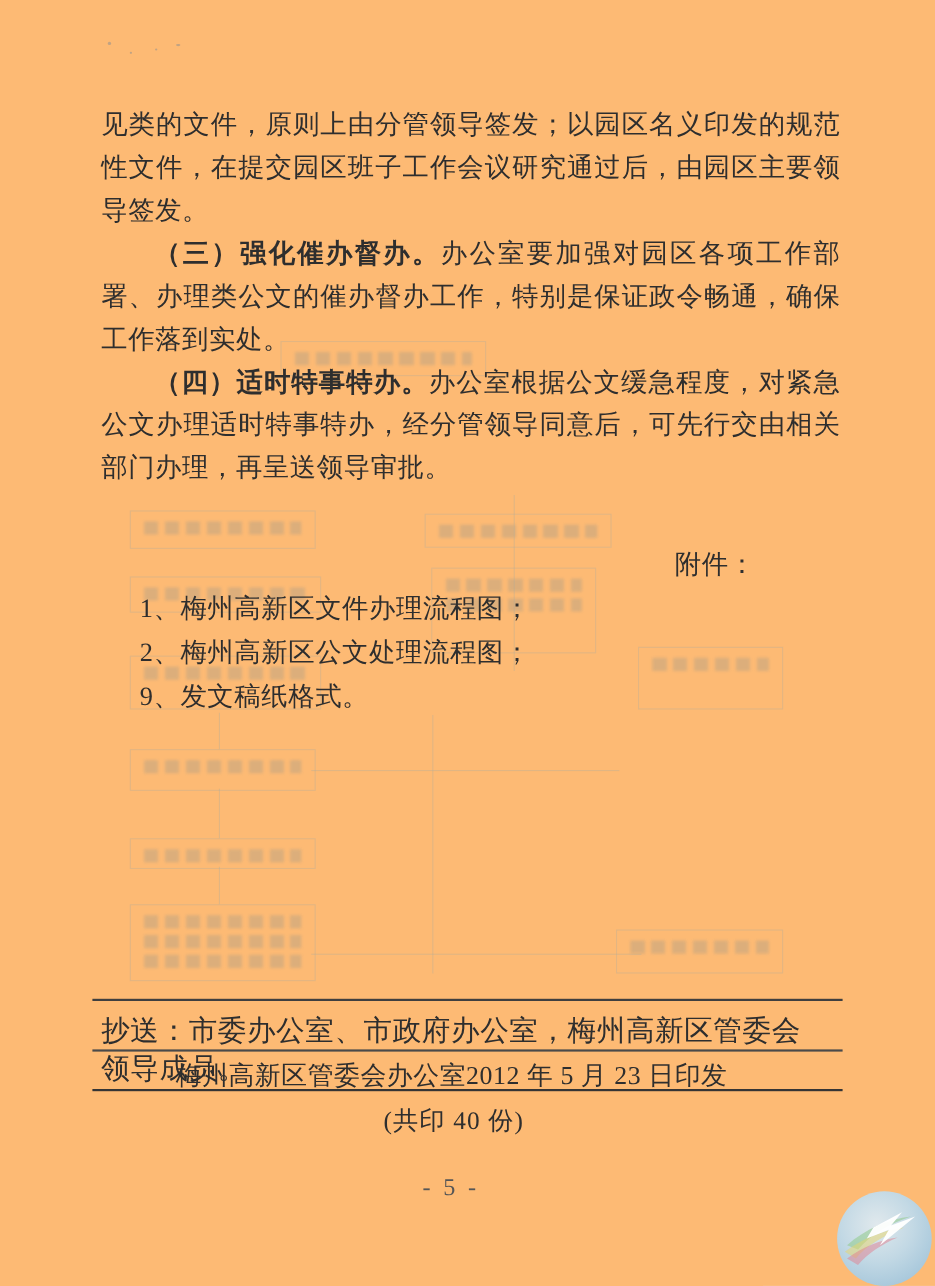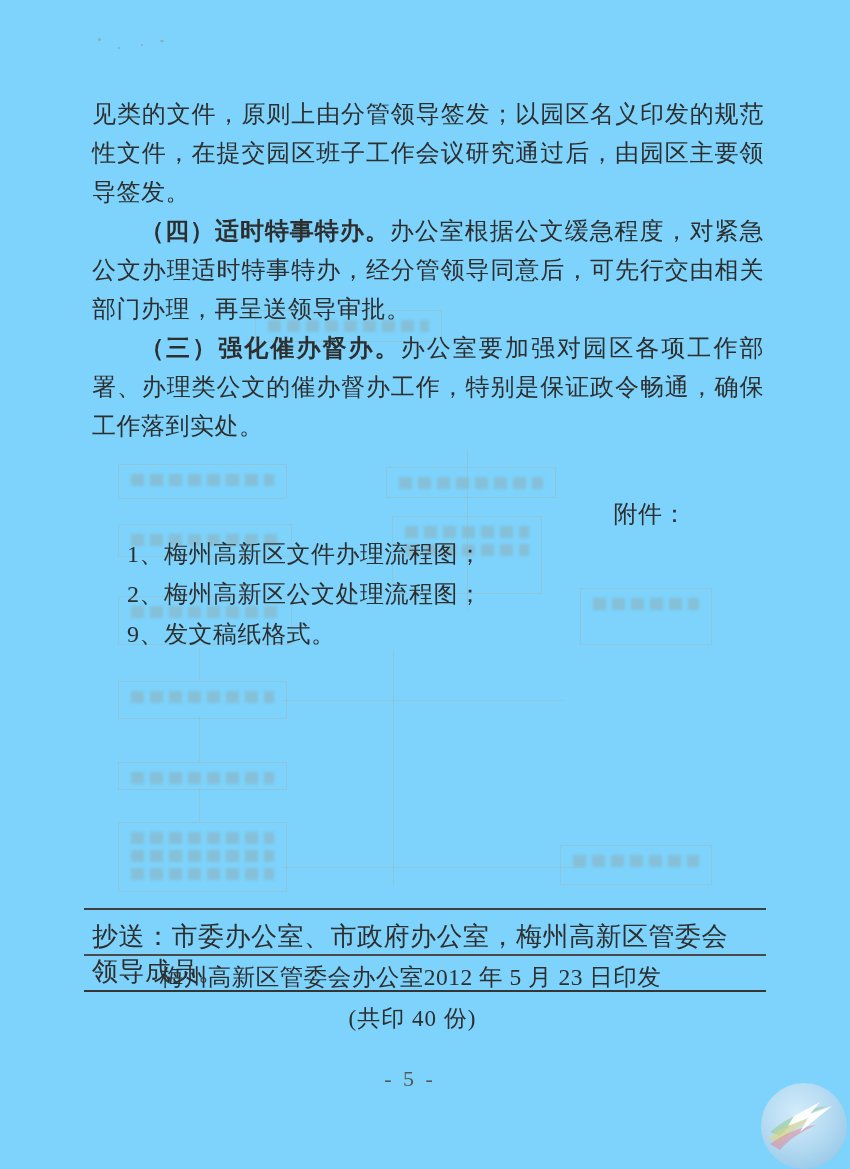--- a/index.html
+++ b/index.html
@@ -1,18 +1,18 @@
 <!DOCTYPE html>
 <html><head>
 <meta charset="utf-8">
 <style>
   html,body{margin:0;padding:0;background:#e9e9e7;}
   .page{
     position:relative;width:850px;height:1169px;margin:0 auto;
-    background:#7dd3fc;overflow:hidden;
+    background:#fdba74;overflow:hidden;
     font-family:"Liberation Serif","DejaVu Serif",serif;
     color:#2e2e2e;
   }
   
   .doc-body{
     position:absolute;top:95px;left:92px;width:672px;
     font-size:24px;line-height:39px;letter-spacing:0.5px;
     text-align:justify;text-justify:inter-ideograph;word-break:break-all;
   }
   .doc-body p{margin:0;}
@@ -114,22 +114,22 @@
   <div class="ghost-line" style="left:283px;top:867px;width:300px;height:1px;"></div>
   <div class="ghost-line" style="left:467px;top:450px;width:1px;height:160px;"></div>
 
   <div class="speck" style="left:98px;top:38px;width:3px;height:3px;"></div>
   <div class="speck" style="left:118px;top:47px;width:2px;height:2px;"></div>
   <div class="speck" style="left:141px;top:44px;width:2px;height:2px;"></div>
   <div class="speck" style="left:160px;top:40px;width:4px;height:2px;"></div>
 
   <main class="doc-body">
     <p class="para"><span>见类的文件，原则上由分管领导签发；以园区名义印发的规范性文件，在提交园区班子工作会议研究通过后，由园区主要领导签发。</span></p>
+    <p class="para indent"><span class="para-lead">（三）强化催办督办。</span><span>办公室要加强对园区各项工作部署、办理类公文的催办督办工作，特别是保证政令畅通，确保工作落到实处。</span></p>
     <p class="para indent"><span class="para-lead">（四）适时特事特办。</span><span>办公室根据公文缓急程度，对紧急公文办理适时特事特办，经分管领导同意后，可先行交由相关部门办理，再呈送领导审批。</span></p>
-    <p class="para indent"><span class="para-lead">（三）强化催办督办。</span><span>办公室要加强对园区各项工作部署、办理类公文的催办督办工作，特别是保证政令畅通，确保工作落到实处。</span></p>
   </main>
 
   <section class="attachments">
     <div class="att-label">附件：</div>
     <div class="att-item">1、梅州高新区文件办理流程图；</div>
     <div class="att-item">2、梅州高新区公文处理流程图；</div>
     <div class="att-item">9、发文稿纸格式。</div>
   </section>
 
   <section class="signature">

